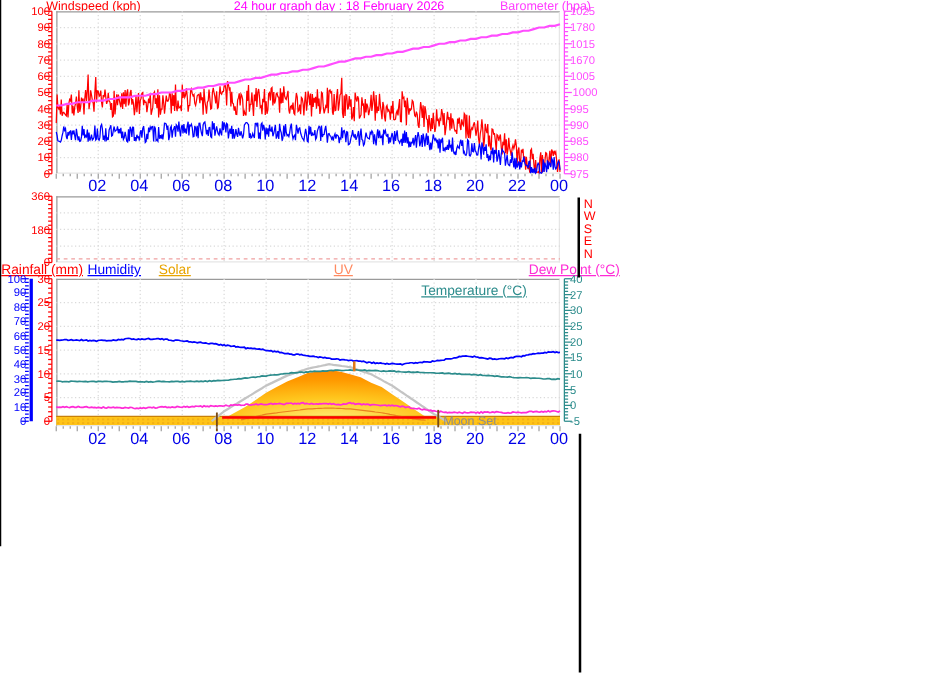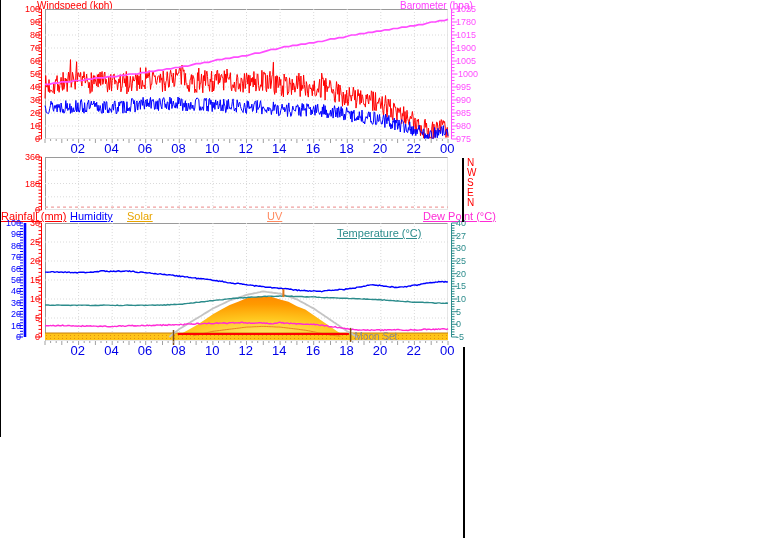--- a/index.html
+++ b/index.html
@@ -13,20 +13,21 @@
   .axlbl{position:absolute;font-size:9px;line-height:10px;white-space:nowrap;}
   .hourlbl{position:absolute;font-size:13px;color:#0000E8;width:16px;text-align:left;}
   .vline{position:absolute;background:#000000;}
 </style>
 </head>
 <body>
 
 <div id="root">
 
   <span class="ttl" style="left:37px;color:#FF0000;">Windspeed (kph)</span>
+  <span class="ttl" style="left:187px;color:#FF00FF;">24 hour graph day : 18 February 2026</span>
   <span class="ttl" style="left:400px;color:#FF3DFF;">Barometer (hpa)</span>
 
   <div class="panel" style="left:45px;top:9px;width:403px;height:130px;"></div>
   <div class="panel" style="left:45px;top:157px;width:403px;height:53px;"></div>
   <div class="panel" style="left:45px;top:223px;width:403px;height:118px;"></div>
 
   <svg class="plot" id="plot0" style="left:45px;top:9px;" width="403" height="130" viewBox="0 0 403 130">
       <defs>
         <radialGradient id="sunfill0" cx="0.5" cy="1" r="1">
           <stop offset="0" stop-color="#FFF080"></stop>
@@ -529,21 +530,21 @@
       <span class="axlbl" style="left: 18px; top: 56px; color: rgb(255, 0, 0); width: 22px; text-align: right;">60</span>
       <span class="axlbl" style="left: 18px; top: 69px; color: rgb(255, 0, 0); width: 22px; text-align: right;">50</span>
       <span class="axlbl" style="left: 18px; top: 82px; color: rgb(255, 0, 0); width: 22px; text-align: right;">40</span>
       <span class="axlbl" style="left: 18px; top: 95px; color: rgb(255, 0, 0); width: 22px; text-align: right;">30</span>
       <span class="axlbl" style="left: 18px; top: 108px; color: rgb(255, 0, 0); width: 22px; text-align: right;">20</span>
       <span class="axlbl" style="left: 18px; top: 121px; color: rgb(255, 0, 0); width: 22px; text-align: right;">10</span>
       <span class="axlbl" style="left: 18px; top: 134px; color: rgb(255, 0, 0); width: 22px; text-align: right;">0</span>
       <span class="axlbl" style="left: 456px; top: 4px; color: rgb(255, 77, 255); width: 24px; text-align: left;">1025</span>
       <span class="axlbl" style="left: 456px; top: 17px; color: rgb(255, 77, 255); width: 24px; text-align: left;">1780</span>
       <span class="axlbl" style="left: 456px; top: 30px; color: rgb(255, 77, 255); width: 24px; text-align: left;">1015</span>
-      <span class="axlbl" style="left: 456px; top: 43px; color: rgb(255, 77, 255); width: 24px; text-align: left;">1900</span>
+      <span class="axlbl" style="left: 456px; top: 43px; color: rgb(255, 77, 255); width: 24px; text-align: left;">1670</span>
       <span class="axlbl" style="left: 456px; top: 56px; color: rgb(255, 77, 255); width: 24px; text-align: left;">1005</span>
       <span class="axlbl" style="left: 456px; top: 69px; color: rgb(255, 77, 255); width: 24px; text-align: center;">1000</span>
       <span class="axlbl" style="left: 456px; top: 82px; color: rgb(255, 77, 255); width: 24px; text-align: left;">995</span>
       <span class="axlbl" style="left: 456px; top: 95px; color: rgb(255, 77, 255); width: 24px; text-align: left;">990</span>
       <span class="axlbl" style="left: 456px; top: 108px; color: rgb(255, 77, 255); width: 24px; text-align: left;">985</span>
       <span class="axlbl" style="left: 456px; top: 121px; color: rgb(255, 77, 255); width: 24px; text-align: left;">980</span>
       <span class="axlbl" style="left: 456px; top: 134px; color: rgb(255, 77, 255); width: 24px; text-align: left;">975</span>
       <span class="hourlbl" style="left: 70.5833px; top: 141px; color: rgb(0, 0, 232);">02</span>
       <span class="hourlbl" style="left: 104.167px; top: 141px; color: rgb(0, 0, 232);">04</span>
       <span class="hourlbl" style="left: 137.75px; top: 141px; color: rgb(0, 0, 232);">06</span>

